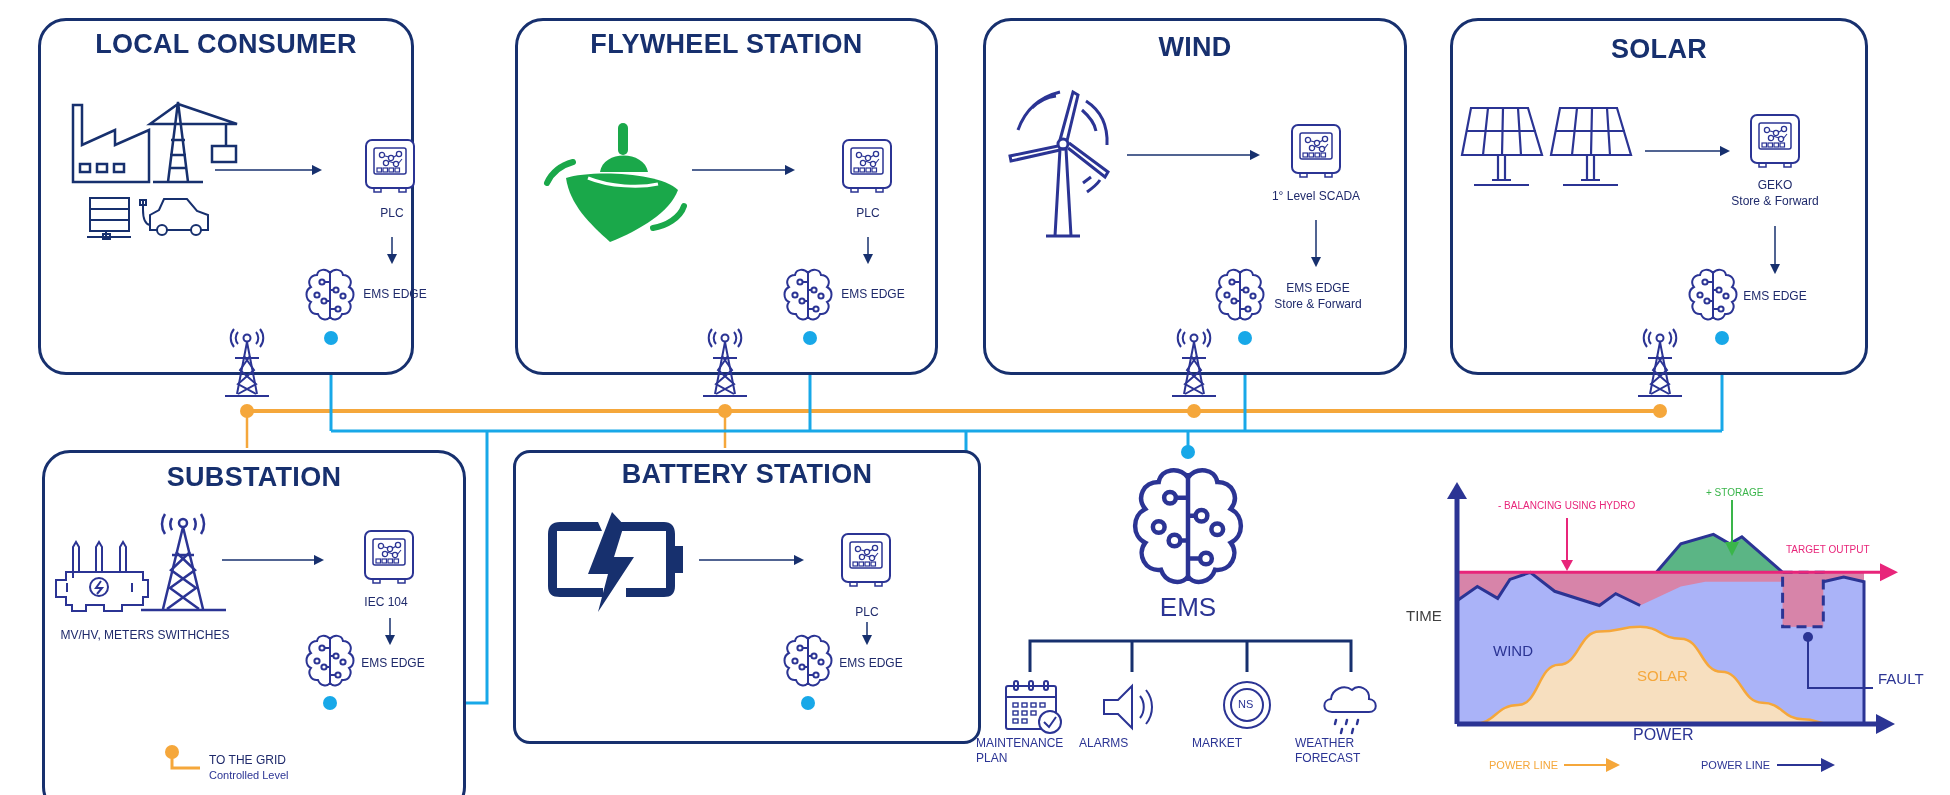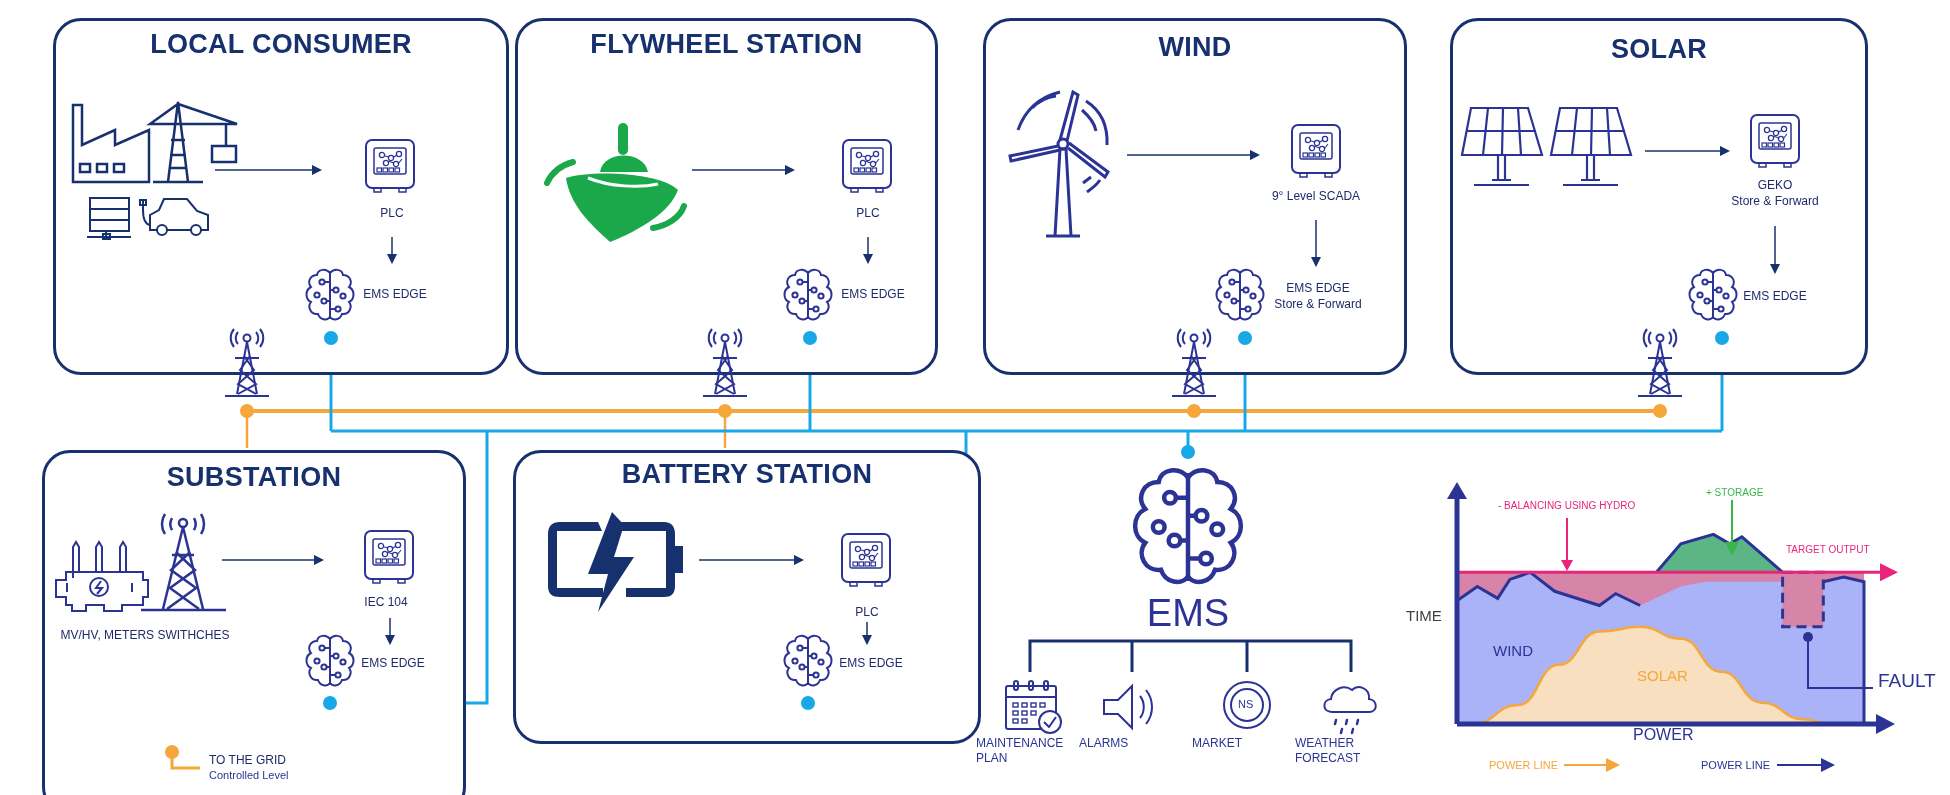--- a/index.html
+++ b/index.html
@@ -2,21 +2,21 @@
 <html><head>
 <meta charset="utf-8">
 <style>
   html,body{margin:0;padding:0;background:#ffffff;}
   body{width:1950px;height:795px;position:relative;overflow:hidden;font-family:"Liberation Sans","DejaVu Sans",sans-serif;color:#1f2a6b;}
   .box{position:absolute;border:3px solid #17306e;border-radius:28px;box-sizing:border-box;background:#fff;}
   .box-title{position:absolute;left:0;right:0;text-align:center;font-weight:bold;font-size:27px;color:#17306e;letter-spacing:0.3px;}
   .lbl{position:absolute;font-size:12px;color:#1f2a6b;text-align:center;line-height:16px;white-space:nowrap;}
   .lbl-edge{position:absolute;font-size:12px;color:#1f2a6b;line-height:16px;white-space:nowrap;text-align:center;}
   svg.layer{position:absolute;left:0;top:0;}
-  .ems-title{position:absolute;font-size:38px;color:#2b3494;text-align:center;width:120px;}
+  .ems-title{position:absolute;font-size:26px;color:#2b3494;text-align:center;width:120px;}
   .ems-lbl{position:absolute;font-size:12px;color:#2b3494;width:110px;line-height:15px;}
   .chart-text{position:absolute;white-space:nowrap;}
 </style>
 </head>
 <body>
 
 <svg class="layer" width="1950" height="795" viewBox="0 0 1950 795">
 
   <g stroke="#f5a73b" stroke-width="4" fill="none">
     <line x1="247" y1="411" x2="1660" y2="411"></line>
@@ -29,41 +29,41 @@
     <line x1="810" y1="338" x2="810" y2="431"></line>
     <line x1="1245" y1="338" x2="1245" y2="431"></line>
     <line x1="1722" y1="338" x2="1722" y2="431"></line>
     <line x1="331" y1="431" x2="1722" y2="431"></line>
     <polyline points="330,703 487,703 487,431"></polyline>
     <polyline points="808,703 966,703 966,431"></polyline>
     <line x1="1188" y1="431" x2="1188" y2="450"></line>
   </g>
 </svg>
 
-<div class="box" style="left:38px;top:18px;width:456px;height:357px;margin-left:15px;">
+<div class="box" style="left:38px;top:18px;width:376px;height:357px;">
   <div class="box-title" style="top:8px;">LOCAL CONSUMER</div>
 </div>
 
 <div class="box" style="left:515px;top:18px;width:423px;height:357px;">
   <div class="box-title" style="top:8px;">FLYWHEEL STATION</div>
 </div>
 
 <div class="box" style="left:983px;top:18px;width:424px;height:357px;">
   <div class="box-title" style="top:11px;">WIND</div>
 </div>
 
 <div class="box" style="left:1450px;top:18px;width:418px;height:357px;">
   <div class="box-title" style="top:13px;">SOLAR</div>
 </div>
 
 <div class="box" style="left:42px;top:450px;width:424px;height:365px;">
   <div class="box-title" style="top:9px;">SUBSTATION</div>
 </div>
 
-<div class="box" style="left:513px;top:450px;width:468px;height:294px;">
+<div class="box" style="left:513px;top:450px;width:468px;height:294px;border-radius:17px;">
   <div class="box-title" style="top:6px;">BATTERY STATION</div>
 </div>
 
 <svg class="layer" width="1950" height="795" viewBox="0 0 1950 795">
   <defs>
     <g id="tower">
       <rect x="-28" y="30" width="56" height="12" fill="#fff" stroke="none"></rect>
       <g fill="none" stroke="#2b3494" stroke-width="2">
         <path d="M-9 -12 a9 9 0 0 1 0 -12 M9 -12 a9 9 0 0 0 0 -12 M-13 -9 a14 14 0 0 1 0 -18 M13 -9 a14 14 0 0 0 0 -18"></path>
         <circle cx="0" cy="-18" r="3.5"></circle>
@@ -313,21 +313,21 @@
     <path d="M1336 720 l-1 4 M1347 720 l-1 4 M1358 720 l-1 4 M1342 729 l-1 4 M1353 729 l-1 4" stroke-width="2.5" stroke-linecap="round"></path>
   </g>
 </svg>
 
 <div class="lbl" style="left:352px;top:205px;width:80px;">PLC</div>
 <div class="lbl-edge" style="left:360px;top:286px;width:70px;">EMS EDGE</div>
 
 <div class="lbl" style="left:828px;top:205px;width:80px;">PLC</div>
 <div class="lbl-edge" style="left:838px;top:286px;width:70px;">EMS EDGE</div>
 
-<div class="lbl" style="left:1266px;top:188px;width:100px;">9° Level SCADA</div>
+<div class="lbl" style="left:1266px;top:188px;width:100px;">1° Level SCADA</div>
 <div class="lbl-edge" style="left:1268px;top:280px;width:100px;">EMS EDGE</div>
 <div class="lbl-edge" style="left:1268px;top:296px;width:100px;">Store &amp; Forward</div>
 
 <div class="lbl" style="left:1725px;top:177px;width:100px;">GEKO</div>
 <div class="lbl" style="left:1725px;top:193px;width:100px;">Store &amp; Forward</div>
 <div class="lbl-edge" style="left:1740px;top:288px;width:70px;">EMS EDGE</div>
 
 <div class="lbl" style="left:50px;top:627px;width:190px;">MV/HV, METERS SWITHCHES</div>
 <div class="lbl" style="left:346px;top:594px;width:80px;">IEC 104</div>
 <div class="lbl-edge" style="left:358px;top:655px;width:70px;">EMS EDGE</div>
@@ -379,21 +379,21 @@
     <polyline points="1808,637 1808,688 1873,688" fill="none" stroke="#2b3494" stroke-width="2"></polyline>
   </svg>
 
 <div class="chart-text" style="left:1406px;top:607px;font-size:15px;color:#404040;">TIME</div>
 <div class="chart-text" style="left:1633px;top:726px;font-size:16px;color:#2b3494;">POWER</div>
 <div class="chart-text" style="left:1493px;top:642px;font-size:15px;color:#2b3494;">WIND</div>
 <div class="chart-text" style="left:1637px;top:667px;font-size:15px;color:#f5a73b;">SOLAR</div>
 <div class="chart-text" style="left:1498px;top:500px;font-size:10px;color:#e8257a;">- BALANCING USING HYDRO</div>
 <div class="chart-text" style="left:1706px;top:487px;font-size:10px;color:#3ab54a;">+ STORAGE</div>
 <div class="chart-text" style="left:1786px;top:544px;font-size:10px;color:#e8257a;">TARGET OUTPUT</div>
-<div class="chart-text" style="left:1878px;top:670px;font-size:19px;color:#2b3494;">FAULT</div>
+<div class="chart-text" style="left:1878px;top:670px;font-size:15px;color:#2b3494;">FAULT</div>
 
 <div class="chart-text" style="left:1489px;top:759px;font-size:11px;color:#f5a73b;">POWER LINE</div>
 <div class="chart-text" style="left:1701px;top:759px;font-size:11px;color:#2b3494;">POWER LINE</div>
 <svg class="layer" width="1950" height="795" viewBox="0 0 1950 795">
   <g>
     <line x1="1564" y1="765" x2="1610" y2="765" stroke="#f5a73b" stroke-width="2"></line>
     <path d="M1606 758 L1620 765 L1606 772 Z" fill="#f5a73b"></path>
   </g>
   <g>
     <line x1="1777" y1="765" x2="1825" y2="765" stroke="#2b3494" stroke-width="2"></line>

